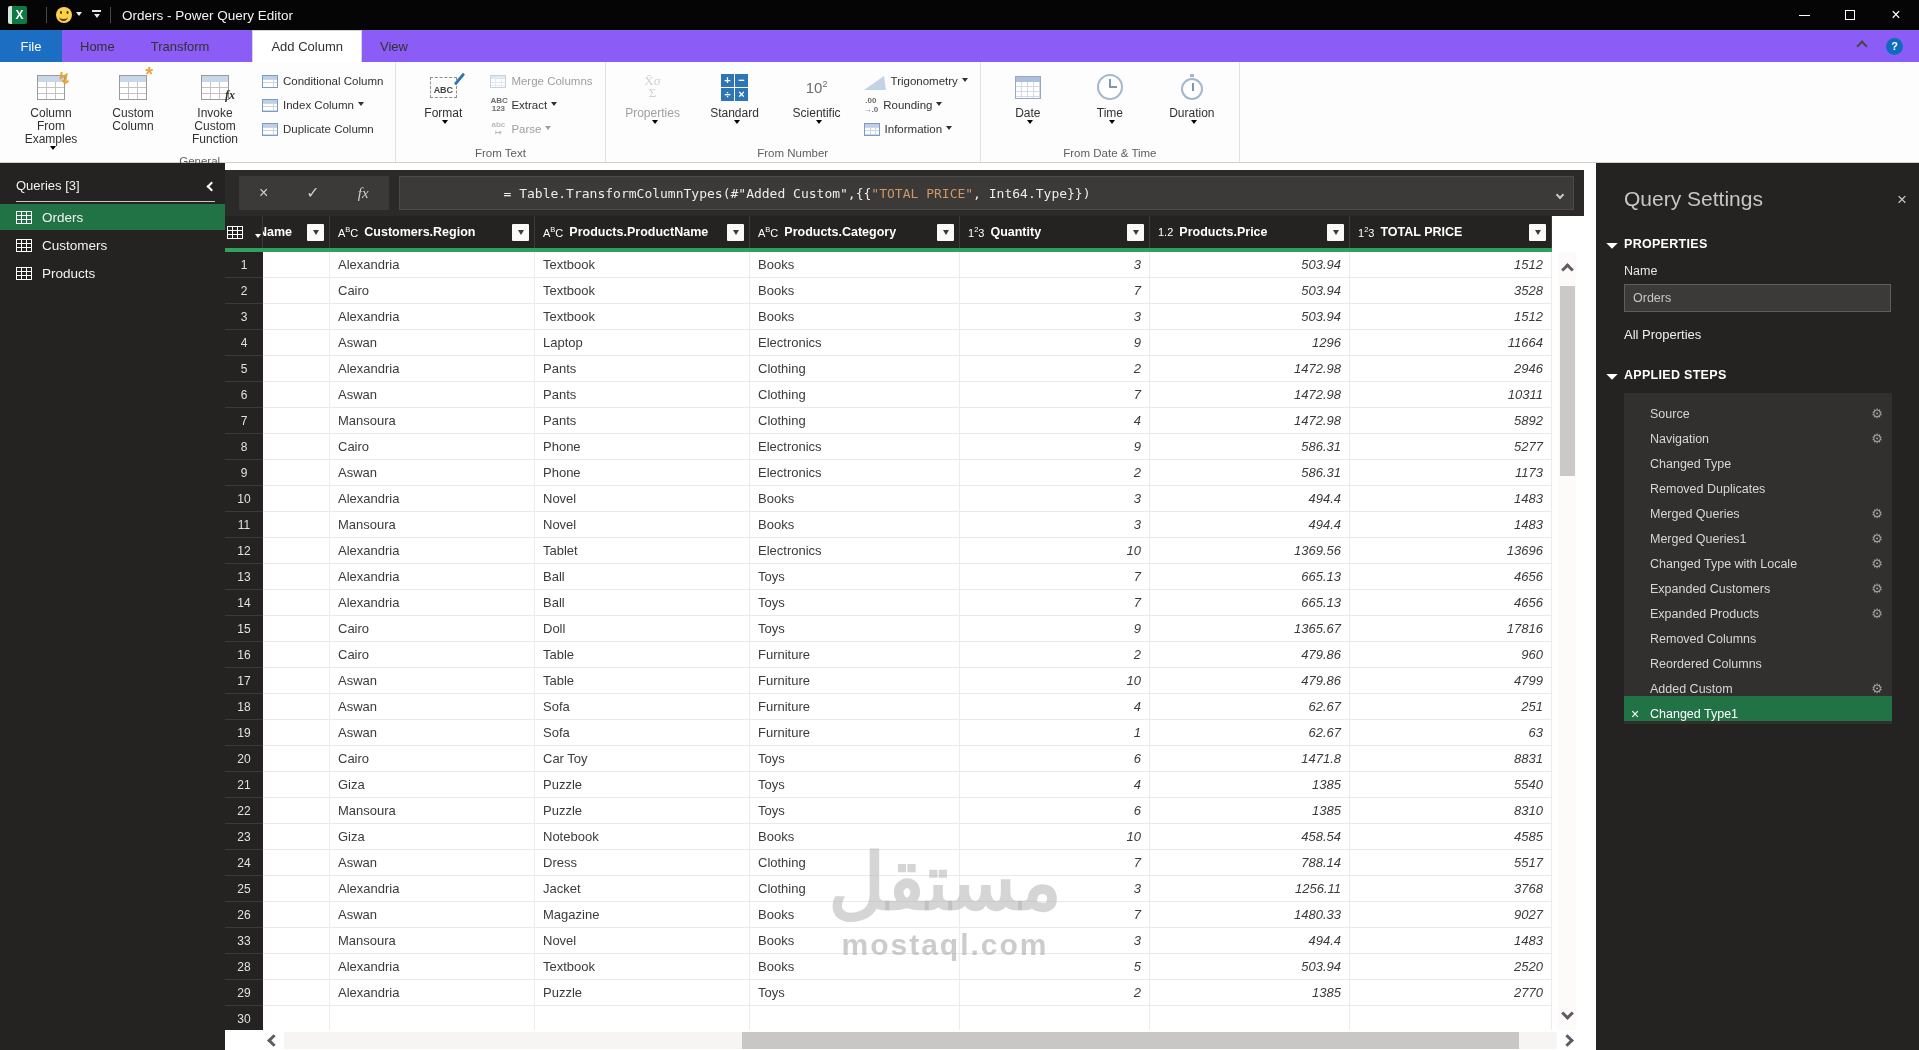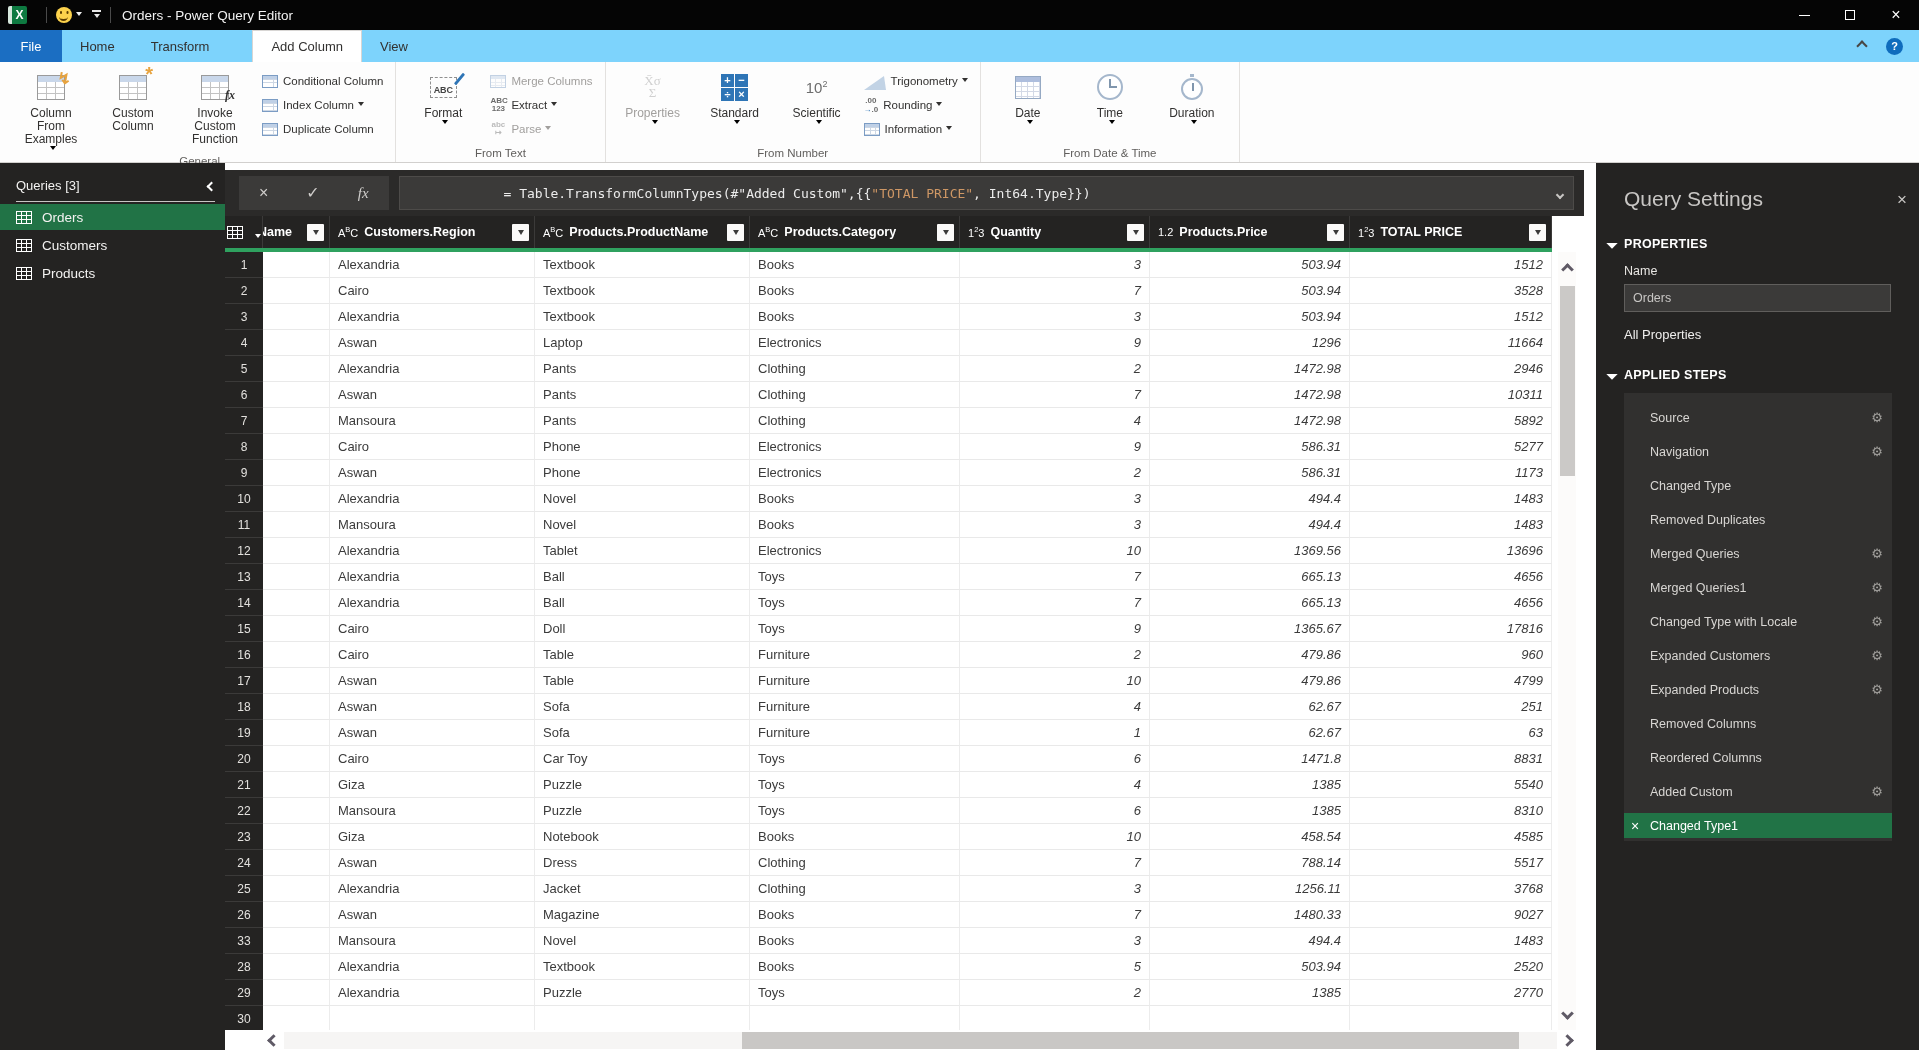--- a/index.html
+++ b/index.html
@@ -23,21 +23,21 @@
   .qat{display:inline-flex;flex-direction:column;align-items:center;margin-left:10px;color:#e8e8e8;}
   .qat .bar{width:9px;border-top:2px solid #e8e8e8;margin-bottom:2px;}
   .tb-title{font-size:13.5px;color:#f2f2f2;margin-left:2px;}
   .win-btns{margin-left:auto;display:flex;height:30px;}
   .win-btn{width:46px;height:30px;display:flex;align-items:center;justify-content:center;color:#fff;}
   .glyph-min{width:11px;border-top:1px solid #fff;}
   .glyph-max{width:10px;height:10px;border:1px solid #fff;}
   .glyph-close{font-size:16px;line-height:16px;color:#fff;}
 
   
-  .tabrow{height:32px;background:#7dd3fc;display:flex;align-items:flex-end;}
+  .tabrow{height:32px;background:#8b5cf6;display:flex;align-items:flex-end;}
   .tab{padding:0 18px;font-size:13px;color:#323130;height:32px;display:flex;align-items:center;}
   .tab.file{background:#1b6ec2;color:#fff;width:62px;justify-content:center;font-weight:normal;}
   .tab.active{background:#fff;border:1px solid #d8d6d4;border-bottom:none;height:32px;margin-left:25px;}
   .tabrow-right{margin-left:auto;display:flex;align-items:center;gap:20px;padding-right:16px;height:32px;}
   .chev{display:inline-block;width:8px;height:8px;border-left:2px solid #5f5a66;border-bottom:2px solid #5f5a66;}
   .chev.up{transform:rotate(135deg);border-color:#484644;}
   .help-circle{width:17px;height:17px;border-radius:50%;background:#0f6cbd;color:#fff;font-size:11px;font-weight:bold;
                display:flex;align-items:center;justify-content:center;}
 
   
@@ -174,21 +174,21 @@
   .qs-close{margin-left:auto;color:#c8c6c4;font-size:17px;line-height:17px;background:none;border:none;font-family:inherit;}
   .sec-head{display:flex;align-items:center;margin:26px 0 0 12px;font-size:12.5px;font-weight:bold;color:#fff;
             letter-spacing:.3px;}
   .tri{width:0;height:0;border-left:8px solid transparent;border-bottom:8px solid #fff;transform:rotate(45deg);
        margin-right:8px;position:relative;top:-1px;}
   .name-lbl{margin:13px 0 0 28px;font-size:12.5px;color:#e8e6e3;}
   .name-input{margin:6px 28px 0 28px;height:28px;background:#3b3a39;border:1px solid #605e5c;color:#c8c6c4;
               font-size:12.5px;padding:0 8px;font-family:inherit;}
   .all-props{margin:15px 0 0 28px;font-size:13px;color:#f0efee;}
   .steps{margin:11px 27px 0 28px;background:#31302f;padding:3px 0;}
-  .step{height:25px;display:flex;align-items:center;padding:0 9px 0 26px;font-size:12.5px;color:#d8d6d3;position:relative;margin-top:9px;}
+  .step{height:25px;display:flex;align-items:flex-end;padding:0 9px 0 26px;font-size:12.5px;color:#d8d6d3;position:relative;}
   .step .gear{margin-left:auto;color:#a19f9c;font-size:13px;}
   .step.sel{background:#217346;color:#fff;}
   .step .del{position:absolute;left:7px;color:#fff;font-size:14px;line-height:14px;}
 </style>
 </head>
 <body>
 
 <div class="app">
 
   <div class="titlebar">
@@ -777,20 +777,24 @@
               <div class="c w-qty num"></div>
               <div class="c w-price num"></div>
               <div class="c w-total num"></div>
             </div>
           </div>
         <div class="vscroll">
           <span class="vs-up"><span class="chev vup"></span></span>
           <span class="vs-thumb"></span>
           <span class="vs-down"><span class="chev vdown"></span></span>
         </div>
+        <div class="watermark">
+          <div class="wm-ar">مستقل</div>
+          <div class="wm-en">mostaql.com</div>
+        </div>
       </div>
 
       <div class="hscroll">
         <span class="hs-arrow"><span class="chev hleft"></span></span>
         <span class="hs-track">
           <span class="hs-thumb"></span>
         </span>
         <span class="hs-arrow"><span class="chev hright"></span></span>
       </div>
     </div>

